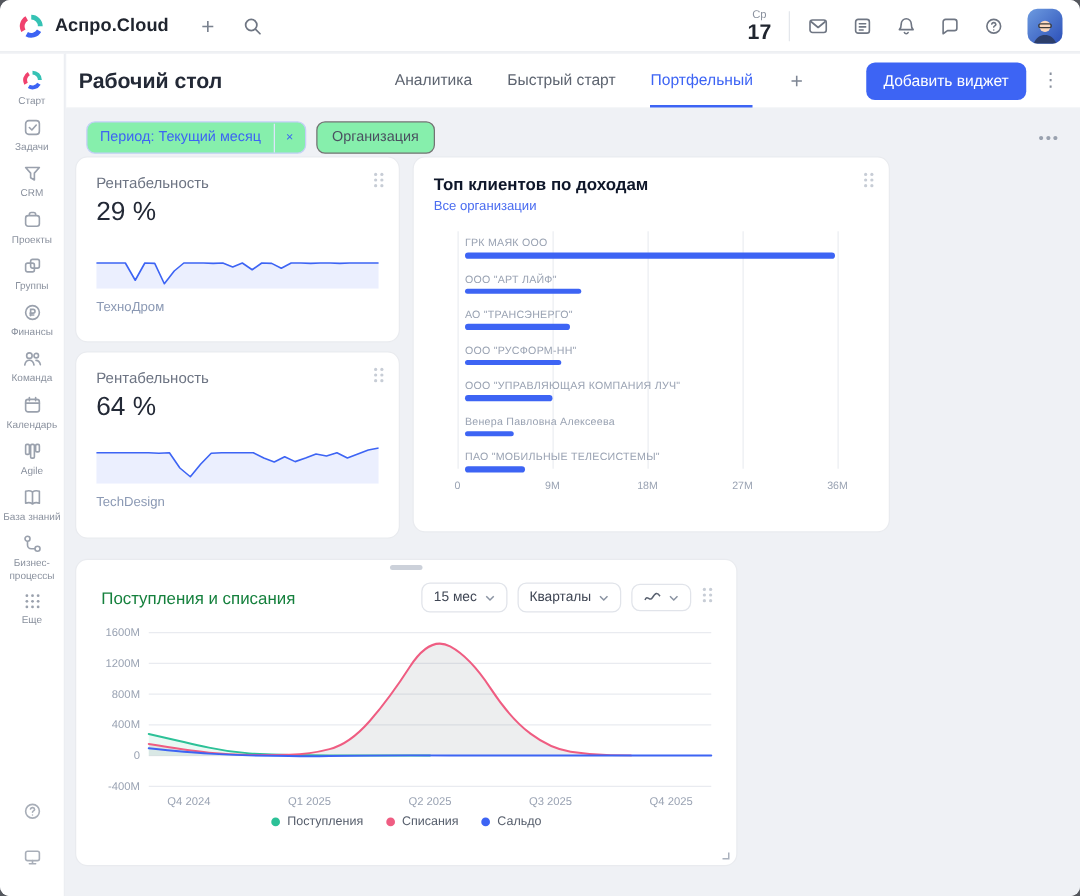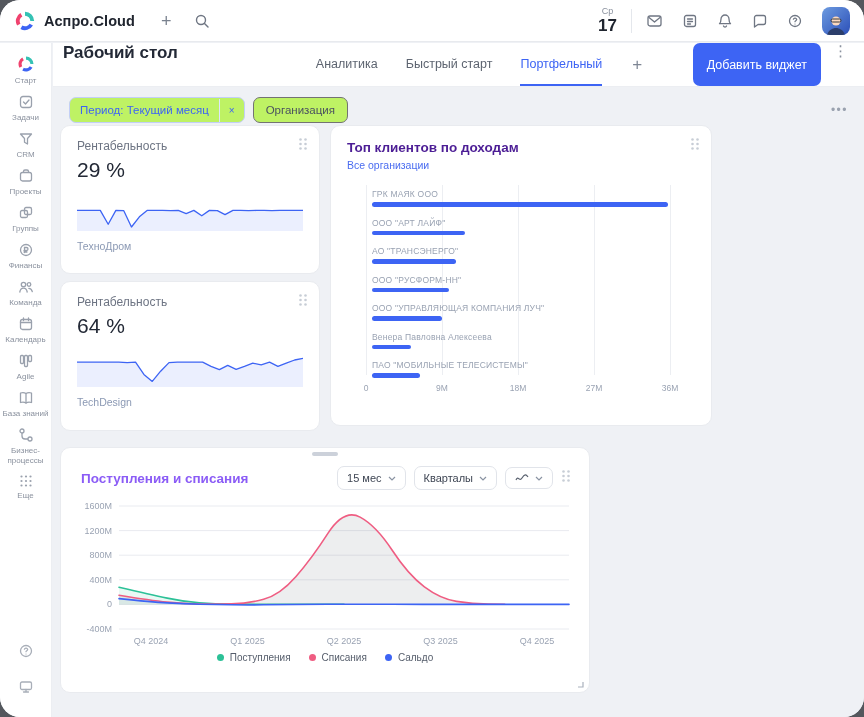--- a/index.html
+++ b/index.html
@@ -1,18 +1,18 @@
 <!DOCTYPE html>
 <html><head>
 <meta charset="utf-8">
 <style>
   html,body{margin:0;padding:0}
   body{width:864px;height:717px;position:relative;background:#54575d;overflow:hidden;
        font-family:"Liberation Sans",sans-serif;-webkit-font-smoothing:antialiased}
-  .window{position:absolute;inset:0;border-radius:20px;overflow:hidden;background:#eff1f5}
+  .window{position:absolute;inset:0;border-radius:8px;overflow:hidden;background:#eff1f5}
 
   
   .topbar{position:absolute;top:0;left:0;right:0;height:42px;background:#fff;
           border-bottom:1px solid #e8eaee;display:flex;align-items:center;
           padding:0 14px;box-sizing:border-box;z-index:6}
   .logo{width:22px;height:22px;margin-right:8px;flex:none}
   .appname{font-size:14.5px;font-weight:700;color:#20252f;letter-spacing:.1px}
   .tb-plus{margin-left:26px;font-size:18px;color:#7a828f;cursor:pointer;line-height:1}
   .tb-ic{margin-left:22px;cursor:pointer;display:flex;align-items:center}
   .tb-spacer{flex:1}
@@ -27,75 +27,75 @@
   
   .sidebar{position:absolute;top:43px;left:0;bottom:0;width:52px;background:#fff;
            border-right:1px solid #eceef2;display:flex;flex-direction:column;align-items:center;
            padding:8px 1px 14px;box-sizing:border-box;z-index:5}
   .side-item{display:flex;flex-direction:column;align-items:center;gap:3px;padding:4px 16px;width:100%;cursor:pointer}
   .side-label{font-size:8px;color:#8a919e;text-align:center;line-height:1.25;max-width:48px}
   .side-bottom{margin-top:auto;display:flex;flex-direction:column;align-items:center;gap:16px;padding-bottom:4px}
 
   
   .main-header{position:absolute;top:43px;left:53px;right:0;height:44px;background:#fff;
-               border-bottom:1px solid #eceef2;display:flex;
+               border-bottom:1px solid #eceef2;display:flex;align-items:center;
                padding:0 16px 0 10px;box-sizing:border-box;z-index:4}
   .page-title{font-size:17px;font-weight:700;color:#232936;white-space:nowrap}
   .tabs{display:flex;align-items:center;gap:28px;margin-left:138px;height:100%}
   .tab{height:100%;display:flex;align-items:center;font-size:12.5px;color:#5d6470;cursor:pointer;
        border-bottom:2px solid transparent;box-sizing:border-box;white-space:nowrap}
   .tab.active{color:#3d64f4;border-bottom-color:#3d64f4;font-weight:500}
   .tab-add{font-size:17px;color:#7e8694;cursor:pointer;padding:0 2px}
   .hdr-spacer{flex:1}
   .btn-primary{background:#3d64f4;color:#fff;font-size:12.5px;font-weight:500;border:none;
                border-radius:7px;padding:8px 14px;cursor:pointer;white-space:nowrap;font-family:inherit}
   .hdr-kebab{margin-left:12px;color:#8a919e;font-size:15px;cursor:pointer;line-height:1}
 
   
   .content{position:absolute;top:87px;left:53px;right:0;bottom:0;background:#eff1f5;
            padding:9px 16px;box-sizing:border-box}
   .filter-row{display:flex;align-items:center;gap:8px;height:28px}
-  .chip{display:inline-flex;align-items:center;background:#bef264;border-radius:7px;font-size:11.5px;cursor:pointer}
+  .chip{display:inline-flex;align-items:center;background:#86efac;border-radius:7px;font-size:11.5px;cursor:pointer}
   .chip-period{border:1px solid #c3cff7;color:#3d64f4}
   .chip-period .chip-label{padding:6px 10px}
   .chip-close{padding:6px 9px;border-left:1px solid #dde5fb;font-size:10px;color:#3d64f4;cursor:pointer}
   .chip-org{border:1px solid #737373;color:#4a5160;padding:6px 12px}
   .filter-more{margin-left:auto;color:#9aa2af;font-size:12px;letter-spacing:1.5px;cursor:pointer}
 
   .card{position:absolute;background:#fff;border:1px solid #e9ebef;border-radius:10px;box-sizing:border-box}
   .widget-drag{position:absolute;top:11px;right:11px;cursor:grab;opacity:.9}
 
   
   #card-profit1{left:7px;top:38px;width:260px;height:149px;padding:13px 16px}
   #card-profit2{left:7px;top:194px;width:260px;height:150px;padding:13px 16px}
   .w-title{font-size:12px;color:#6d7483}
   .w-value{font-size:21px;font-weight:500;color:#232936;margin-top:5px}
   .spark{display:block;width:100%;height:40px;margin-top:9px}
   .w-company{font-size:10.5px;color:#8b99b4;margin-top:9px}
 
   
   #card-topclients{left:277px;top:38px;width:382px;height:301px;padding:14px 16px}
-  .tc-title{font-size:13.5px;font-weight:700;color:#4c1d95}
+  .tc-title{font-size:13.5px;font-weight:700;color:#0f172a}
   .tc-sub{font-size:10.5px;color:#4a6cf0;margin-top:4px;cursor:pointer}
   .tc-chart{position:relative;margin:14px 25px 0 19px;height:190px}
   .tc-grid{position:absolute;inset:0}
   .vline{position:absolute;top:0;bottom:0;width:1px;background:#eceef2}
   .tc-rows{position:relative}
   .tc-row{padding:4px 0 7px 6px}
   .tc-label{font-size:8.5px;color:#99a2b2;letter-spacing:.2px;white-space:nowrap}
   .tc-bar{height:4.5px;border-radius:3px;margin-top:3px;background:#3d64f4}
   .tc-ticks{position:relative;margin:8px 25px 0 19px;height:12px}
   .tc-ticks span{position:absolute;transform:translateX(-50%);font-size:8.5px;color:#9aa3b3}
 
   
   #card-cashflow{left:7px;top:360px;width:530px;height:246px;padding:10px 10px 8px}
   .cf-pill{position:absolute;top:4px;left:50%;transform:translateX(-50%);width:26px;height:4px;
            border-radius:3px;background:#ccd1da;cursor:row-resize}
   .cf-head{display:flex;align-items:center;gap:8px;padding:8px 8px 2px 10px}
-  .cf-title{font-size:13.5px;font-weight:700;color:#8b5cf6;margin-right:auto}
+  .cf-title{font-size:13.5px;font-weight:400;color:#15803d;margin-right:auto}
   .select{display:inline-flex;align-items:center;gap:6px;border:1px solid #e1e4ea;border-radius:7px;
           padding:5px 9px;font-size:11px;color:#3f4654;background:#fff;cursor:pointer;white-space:nowrap}
   #cashflow-svg{display:block;margin:4px 4px 0 4px}
   #cashflow-svg .tick{font-size:9px;fill:#9aa3b3;font-family:"Liberation Sans",sans-serif}
   .cf-legend{display:flex;justify-content:center;gap:18px;margin-top:4px}
   .legend-item{display:flex;align-items:center;gap:6px;font-size:10px;color:#555d6b;cursor:pointer}
   .legend-dot{width:7px;height:7px;border-radius:50%;flex:none}
   .cf-resize{position:absolute;right:5px;bottom:4px;cursor:nwse-resize}
 </style>
 </head>

